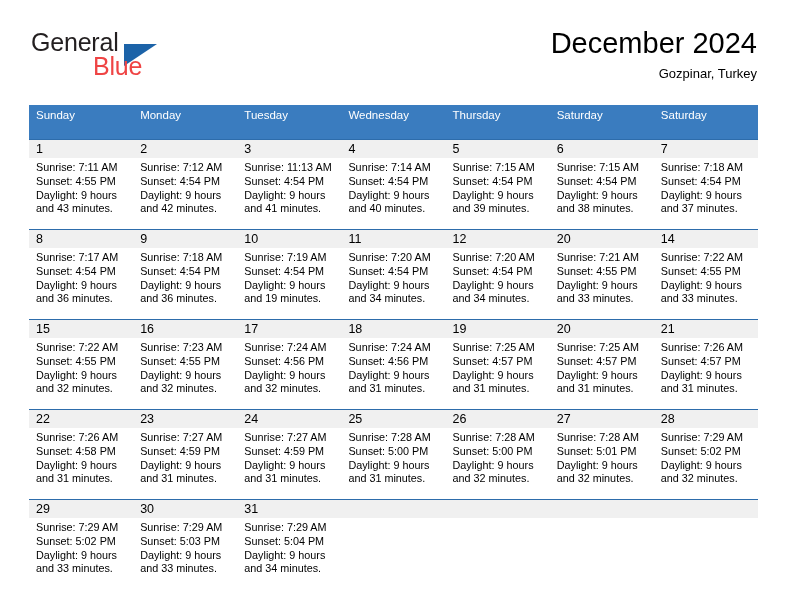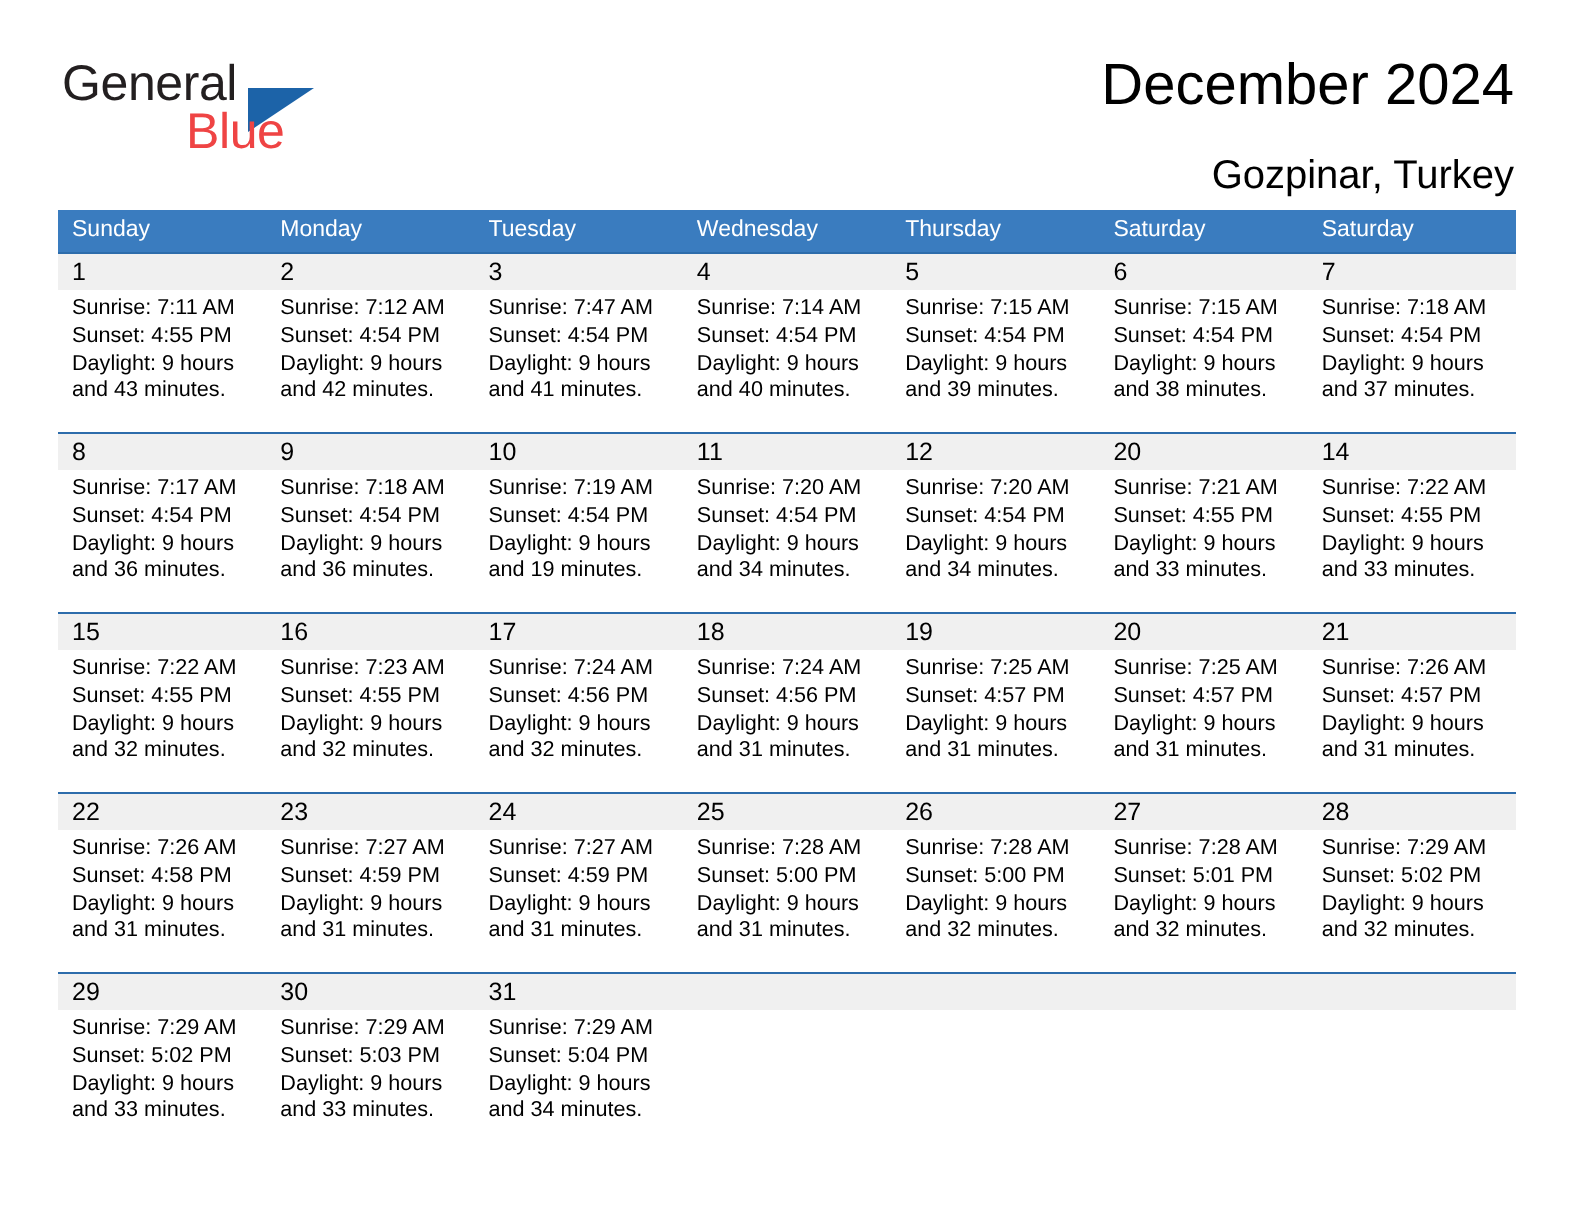--- a/index.html
+++ b/index.html
@@ -70,43 +70,43 @@
     top: 0;
     text-align: right;
   }
   .cal-title {
     font-size: 29px;
     color: #000000;
     line-height: 34px;
     white-space: nowrap;
   }
   .cal-sub {
-    font-size: 20px;
+    font-size: 13px;
     color: #000000;
     line-height: 20px;
-    margin-top: 18px;
+    margin-top: 4px;
     white-space: nowrap;
   }
 
   
   .cal {
     position: absolute;
     left: 29px;
     top: 105px;
     width: 729px;
     border-collapse: collapse;
     table-layout: fixed;
   }
   .cal th {
     background: #3a7cbf;
     color: #ffffff;
     font-size: 11.5px;
     font-weight: normal;
     text-align: left;
-    padding: 4px 0 5px 7px;
+    padding: 4px 0 18px 7px;
     height: 12px;
     border: none;
   }
   .cal td {
     vertical-align: top;
     padding: 0;
     border: none;
     height: 90px;
     width: 104.14px;
   }
@@ -187,21 +187,21 @@
                 <div>Sunset: 4:54 PM</div>
                 <div>Daylight: 9 hours</div>
                 <div>and 42 minutes.</div>
               </div>
             </div>
           </td>
           <td>
             <div class="cell">
               <div class="daynum">3</div>
               <div class="lines">
-                <div>Sunrise: 7:47 AM</div>
+                <div>Sunrise: 11:13 AM</div>
                 <div>Sunset: 4:54 PM</div>
                 <div>Daylight: 9 hours</div>
                 <div>and 41 minutes.</div>
               </div>
             </div>
           </td>
           <td>
             <div class="cell">
               <div class="daynum">4</div>
               <div class="lines">

